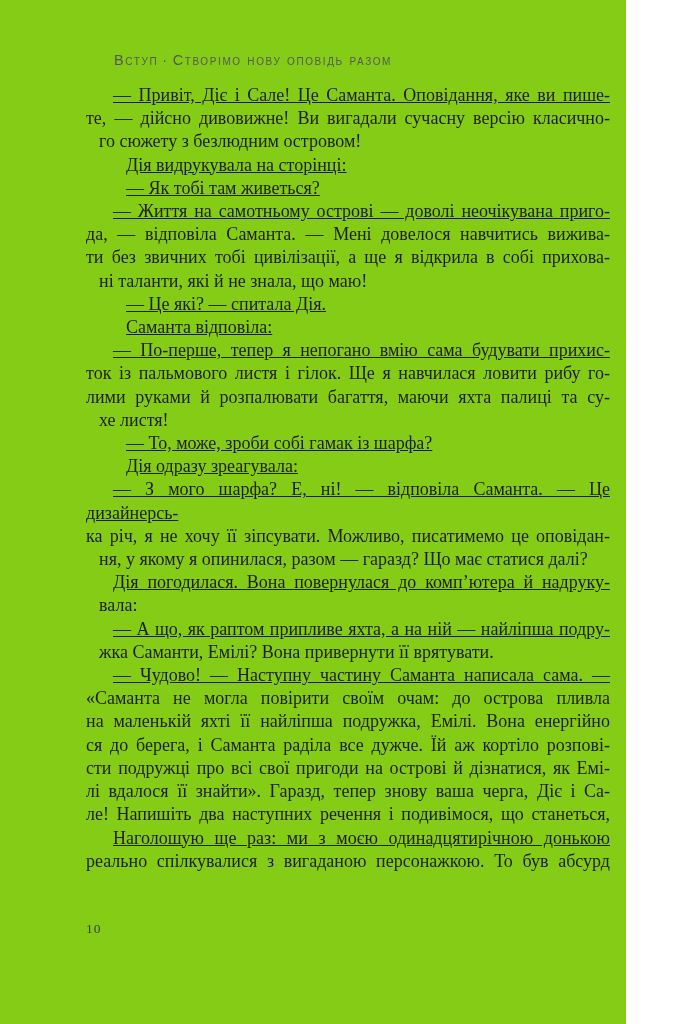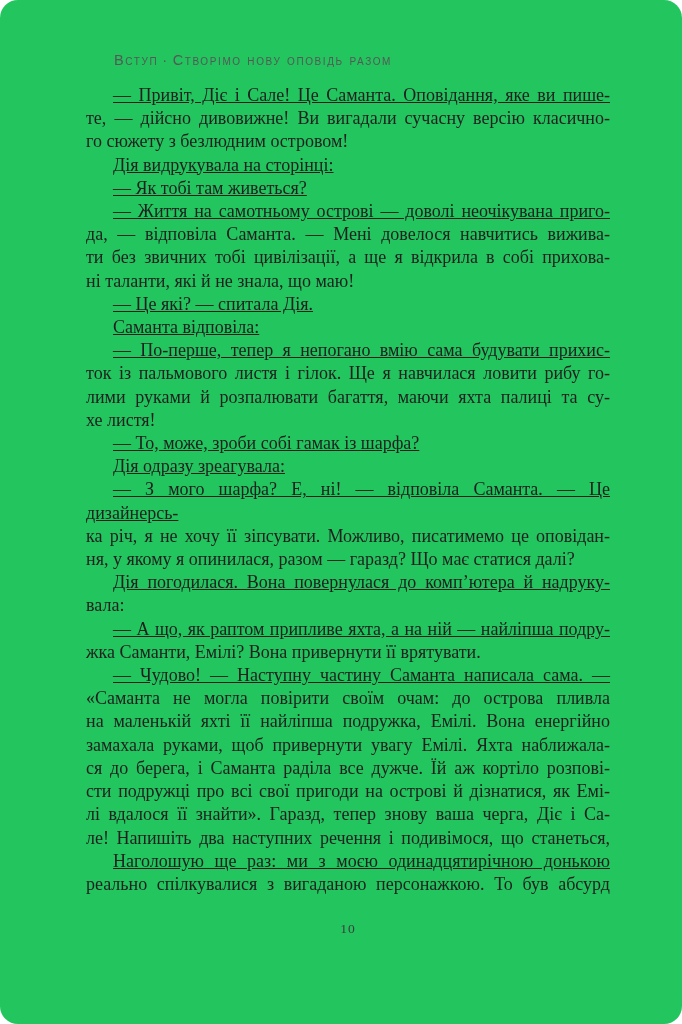--- a/index.html
+++ b/index.html
@@ -2,26 +2,25 @@
 <html lang="uk"><head>
 <meta charset="utf-8">
 <style>
   html, body {
     margin: 0;
     padding: 0;
     background: #ffffff;
   }
   .page {
     position: relative;
-    width: 682px;
+    width: 626px;
     height: 1024px;
-    background: #22c55e;
+    background: #84cc16;
     overflow: hidden;
     font-family: "Liberation Serif", serif;
-    border-radius: 18px;
   }
   .running-header {
     position: absolute;
     left: 114px;
     top: 52px;
     font-family: "Liberation Sans", sans-serif;
     font-variant: small-caps;
     font-size: 14.5px;
     letter-spacing: 1.6px;
     color: #575757;
@@ -40,31 +39,32 @@
     color: #1f1f1f;
   }
   .line {
     text-align: justify;
     text-align-last: justify;
     white-space: normal;
   }
   .line.end {
     text-align: left;
     text-align-last: left;
+    margin-left: 13px;
   }
   .line.indent {
     text-indent: 27px;
     text-decoration: underline;
   }
   .page-number {
     position: absolute;
     left: 86px;
     width: 524px;
     top: 921px;
-    text-align: center;
+    text-align: left;
     font-size: 13.5px;
     letter-spacing: 1px;
     color: #3d3d3d;
   }
 </style>
 </head>
 <body>
 
 <div class="page">
 
@@ -93,21 +93,20 @@
       <div class="line indent">— З мого шарфа? Е, ні! — відповіла Саманта. — Це дизайнерсь-</div>
       <div class="line">ка річ, я не хочу її зіпсувати. Можливо, писатимемо це оповідан-</div>
       <div class="line end">ня, у якому я опинилася, разом — гаразд? Що має статися далі?</div>
       <div class="line indent">Дія погодилася. Вона повернулася до комп’ютера й надруку-</div>
       <div class="line end">вала:</div>
       <div class="line indent">— А що, як раптом припливе яхта, а на ній — найліпша подру-</div>
       <div class="line end">жка Саманти, Емілі? Вона привернути її врятувати.</div>
       <div class="line indent">— Чудово! — Наступну частину Саманта написала сама. —</div>
       <div class="line">«Саманта не могла повірити своїм очам: до острова пливла</div>
       <div class="line">на маленькій яхті її найліпша подружка, Емілі. Вона енергійно</div>
-      <div class="line">замахала руками, щоб привернути увагу Емілі. Яхта наближала-</div>
       <div class="line">ся до берега, і Саманта раділа все дужче. Їй аж кортіло розпові-</div>
       <div class="line">сти подружці про всі свої пригоди на острові й дізнатися, як Емі-</div>
       <div class="line">лі вдалося її знайти». Гаразд, тепер знову ваша черга, Діє і Са-</div>
       <div class="line">ле! Напишіть два наступних речення і подивімося, що станеться,</div>
       <div class="line indent">Наголошую ще раз: ми з моєю одинадцятирічною донькою</div>
       <div class="line">реально спілкувалися з вигаданою персонажкою. То був абсурд</div>
     </div>
 
   <div class="page-number">10</div>
 

